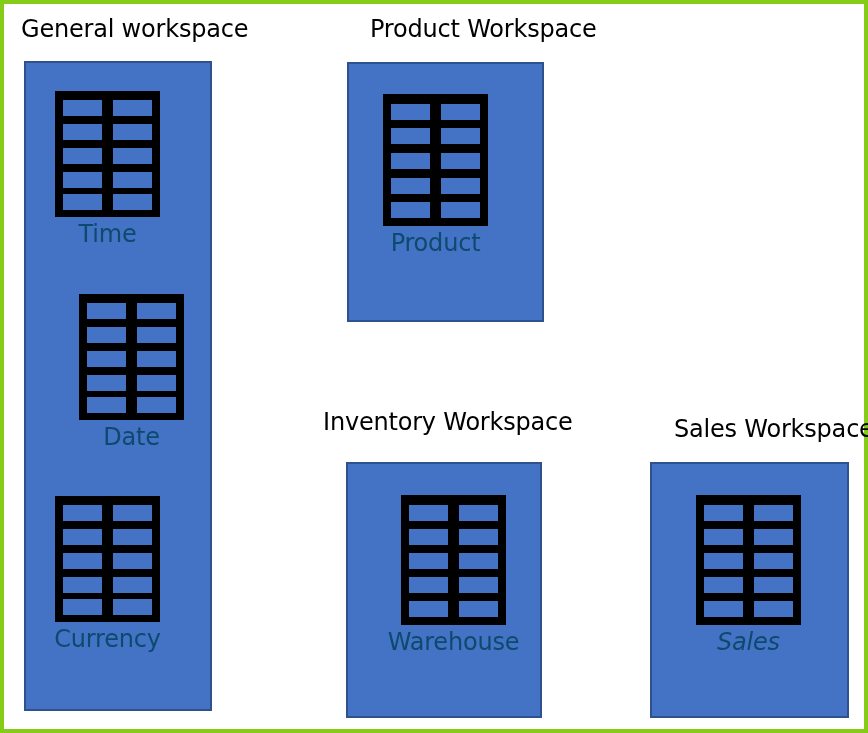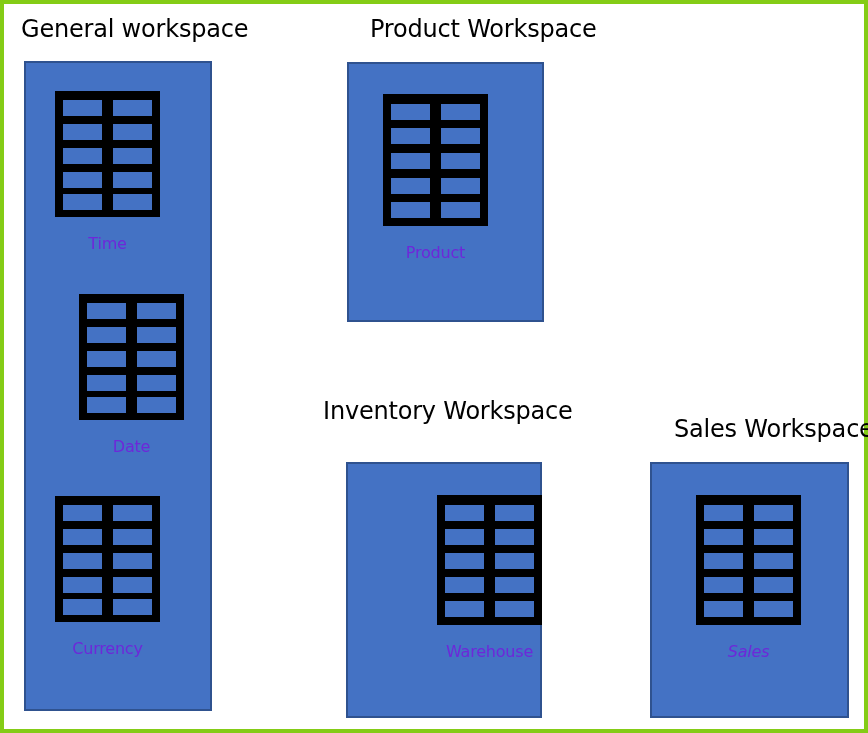--- a/index.html
+++ b/index.html
@@ -46,45 +46,45 @@
     display: flex;
     flex-direction: column;
     align-items: center;
   }
 
   .table-icon {
     display: block;
   }
 
   .entity-label {
-    font-size: 16px;
+    font-size: 24px;
     line-height: 30px;
-    color: #6d28d9;
+    color: #0c4a6e;
     white-space: nowrap;
-    margin-top: 12px;
+    margin-top: 2px;
     letter-spacing: -0.2px;
   }
 
   
   
   #title-general   { left: 17px;  top: 10px; }
   #panel-general   { left: 20px;  top: 57px;  width: 188px; height: 650px; }
   #entity-time     { left: 51px;  top: 87px;  width: 105px; }
   #entity-date     { left: 51px;  top: 290px; width: 105px; padding-left: 24px; }
   #entity-currency { left: 51px;  top: 492px; width: 105px; }
 
   
   #title-product   { left: 326px; top: 10px; margin-left: 40px; }
   #panel-product   { left: 343px; top: 58px;  width: 197px; height: 260px; }
   #entity-product  { left: 386px; top: 90px;  width: 91px; }
 
   
-  #title-inventory { left: 319px; top: 392px; }
+  #title-inventory { left: 319px; top: 403px; }
   #panel-inventory { left: 342px; top: 458px; width: 196px; height: 256px; }
-  #entity-warehouse{ left: 401px; top: 491px; width: 105px; padding-left: 32px; }
+  #entity-warehouse{ left: 365px; top: 491px; width: 105px; padding-left: 32px; }
 
   
   #title-sales     { left: 647px; top: 410px; margin-left: 23px; }
   #panel-sales     { left: 646px; top: 458px; width: 199px; height: 256px; }
   #entity-sales    { left: 692px; top: 491px; width: 105px; font-style: italic; }
 </style>
 </head>
 <body>
 
 <div id="canvas">

